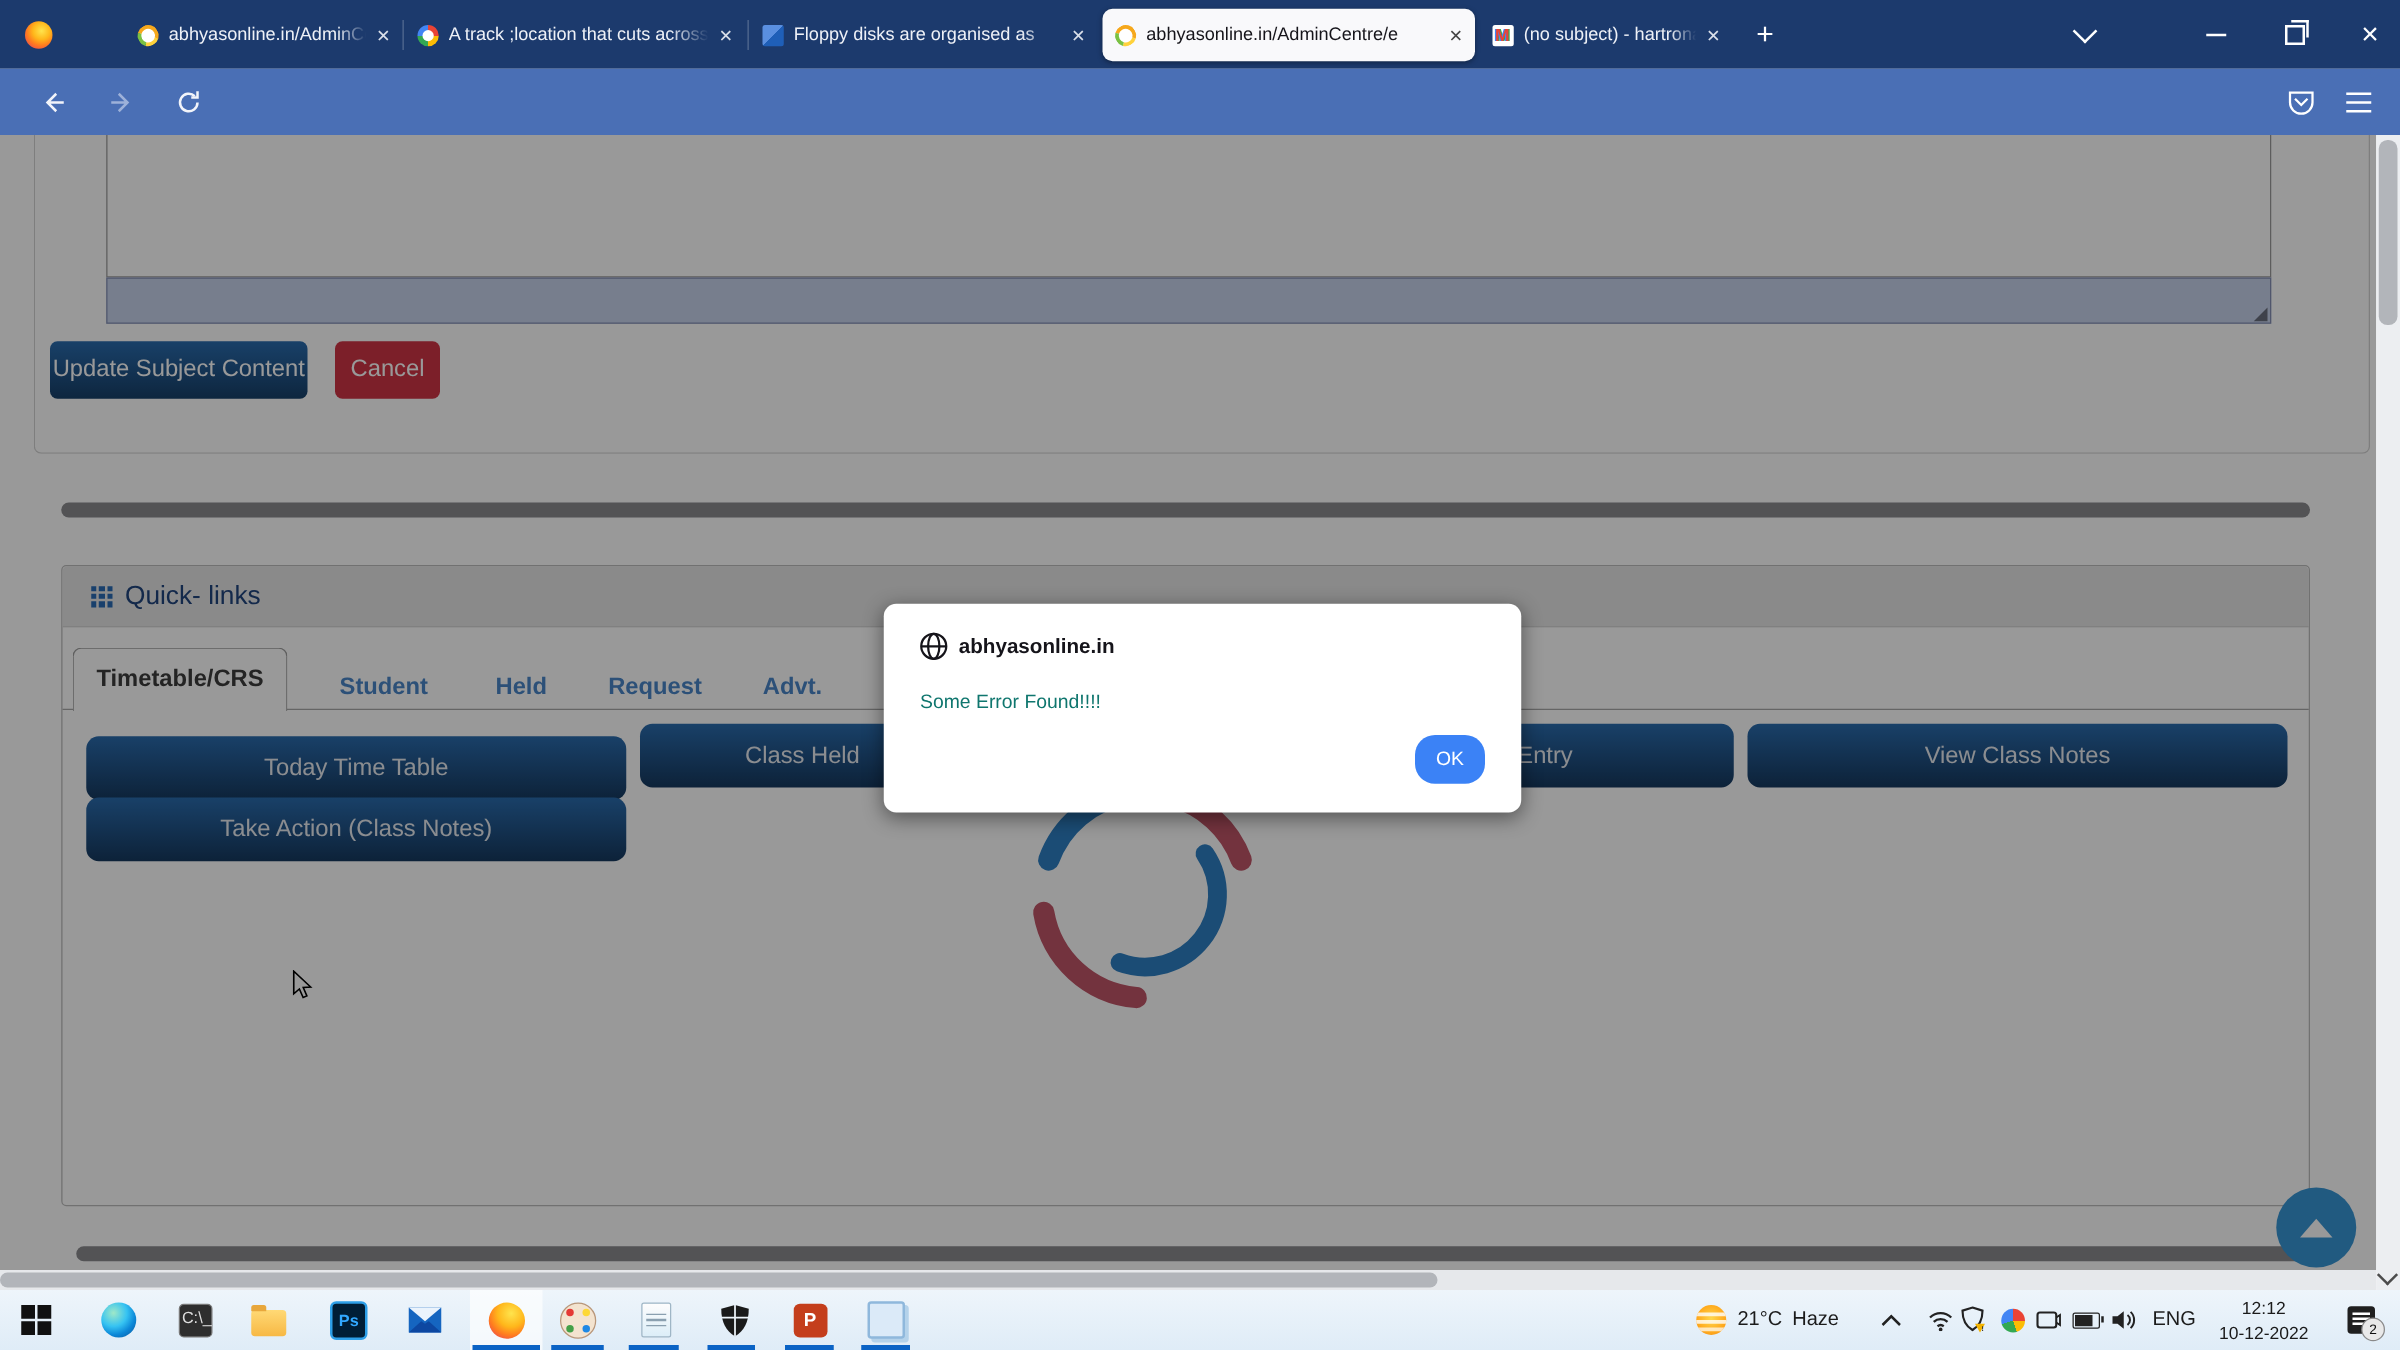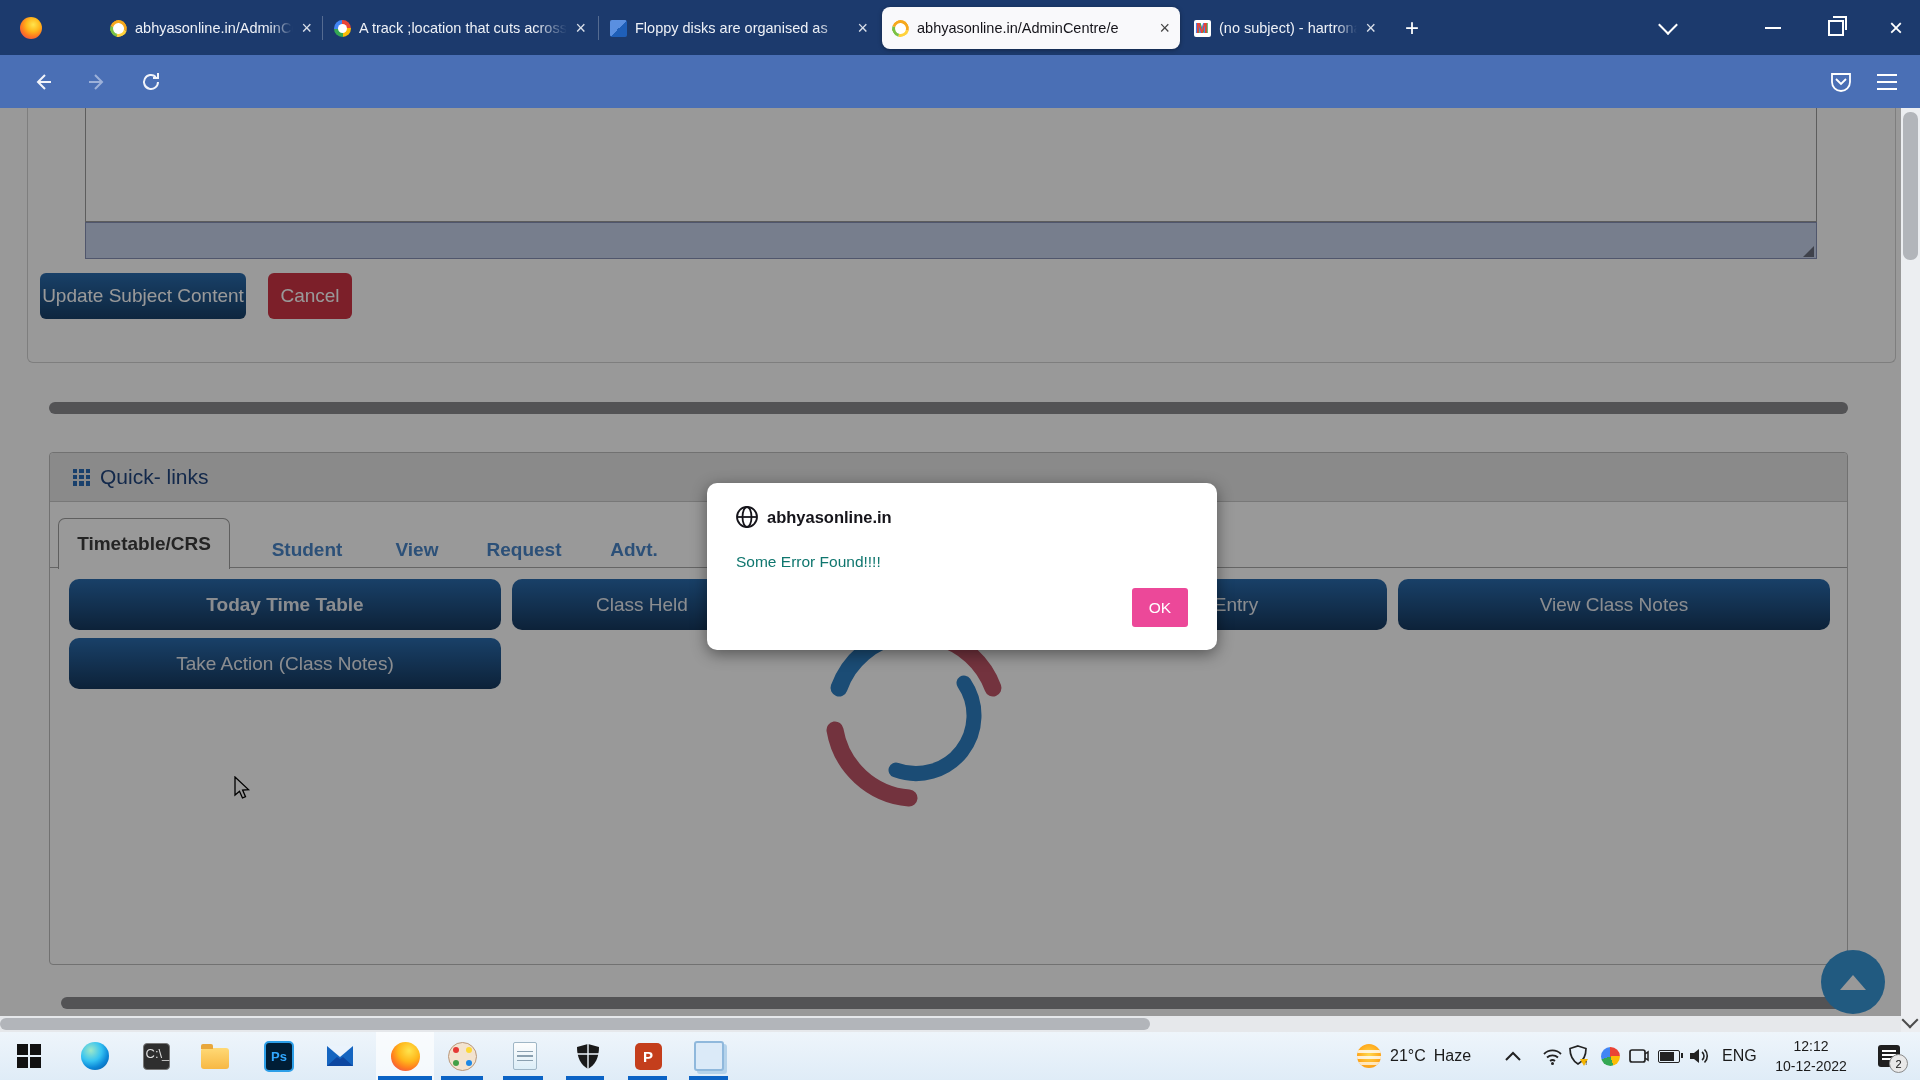--- a/index.html
+++ b/index.html
@@ -93,22 +93,22 @@
   .vthumb{position:absolute;left:2px;top:4px;width:15px;height:148px;background:#b2b5ba;border-radius:7px;}
   .varrow{position:absolute;left:3px;bottom:6px;width:10px;height:10px;border-right:2.5px solid #4c4c4c;border-bottom:2.5px solid #4c4c4c;transform:rotate(45deg);}
   .hscroll{position:absolute;left:0;top:908px;width:1901px;height:16px;background:#e6e8eb;z-index:6;}
   .hthumb{position:absolute;left:0;top:2px;width:1150px;height:12px;background:#b2b5ba;border-radius:6px;}
 
   
   .dialog{position:absolute;left:707px;top:483px;width:510px;height:167px;background:#fff;border-radius:10px;
      box-shadow:0 4px 16px rgba(0,0,0,.45);z-index:20;}
   .dlg-site{position:absolute;left:60px;top:25px;font-size:16.5px;font-weight:bold;color:#15141a;}
   .dlg-msg{position:absolute;left:29px;top:70px;font-size:15.5px;color:#0f766e;}
-  .dlg-ok{position:absolute;left:425px;top:105px;width:56px;height:39px;background:#ec4899;color:#fff;
-     border:none;border-radius:3px;font-size:15.5px;font-family:"Liberation Sans",sans-serif;}
+  .dlg-ok{position:absolute;left:425px;top:105px;width:56px;height:39px;background:#3b82f6;color:#fff;
+     border:none;border-radius:16px;font-size:15.5px;font-family:"Liberation Sans",sans-serif;}
 
   
   .taskbar{position:absolute;left:0;top:1032px;width:1920px;height:48px;
      background:linear-gradient(#eef5fb,#dfecf7);display:block;}
   .tbi{position:absolute;top:9px;width:30px;height:30px;display:flex;align-items:center;justify-content:center;}
   .fx-cell{position:absolute;left:376px;top:0;width:58px;height:48px;background:rgba(255,255,255,.65);}
   .runbar{position:absolute;top:43.5px;height:4.5px;background:#0b63c5;}
   .win-logo{display:grid;grid-template-columns:11px 11px;grid-template-rows:11px 11px;gap:2px;}
   .win-logo span{background:#111;}
   .edge-ic{width:28px;height:28px;border-radius:50%;
@@ -278,26 +278,26 @@
             <span></span>
             <span></span>
             <span></span>
         </span>
         <span class="panel-title">Quick- links</span>
       </div>
 
       <div class="tabstrip-line"></div>
       <div class="ql-tab active">Timetable/CRS</div>
       <div class="ql-tab" style="left:202px;width:110px;">Student</div>
-      <div class="ql-tab" style="left:317px;width:100px;">View</div>
+      <div class="ql-tab" style="left:317px;width:100px;">Held</div>
       <div class="ql-tab" style="left:414px;width:120px;">Request</div>
       <div class="ql-tab" style="left:534px;width:100px;">Advt.</div>
       <div class="ql-tab" style="left:628px;width:96px;">Oth</div>
 
-      <div class="ql-btn" style="left:19px;top:126px;width:432px;font-weight:bold;">Today Time Table</div>
+      <div class="ql-btn" style="left:19px;top:136px;width:432px;">Today Time Table</div>
       <div class="ql-btn ql-left" style="left:462px;top:126px;width:432px;padding-left:84px;box-sizing:border-box;">Class Held</div>
       <div class="ql-btn ql-left" style="left:905px;top:126px;width:432px;padding-left:243px;box-sizing:border-box;">e Entry</div>
       <div class="ql-btn" style="left:19px;top:185px;width:432px;">Take Action (Class Notes)</div>
       <div class="ql-btn" style="left:1348px;top:126px;width:432px;">View Class Notes</div>
     </div>
 
     <svg class="spinner" width="200" height="200" viewBox="0 0 200 200">
       <path d="M86 19 A82 82 0 0 0 23 72" stroke="#2d7fc3" stroke-width="17" stroke-linecap="round" fill="none"></path>
       <path d="M121 21 A82 82 0 0 1 177 72" stroke="#c05568" stroke-width="17" stroke-linecap="round" fill="none"></path>
       <path d="M19 114 A82 82 0 0 0 93 182" stroke="#c05568" stroke-width="17" stroke-linecap="round" fill="none"></path>

